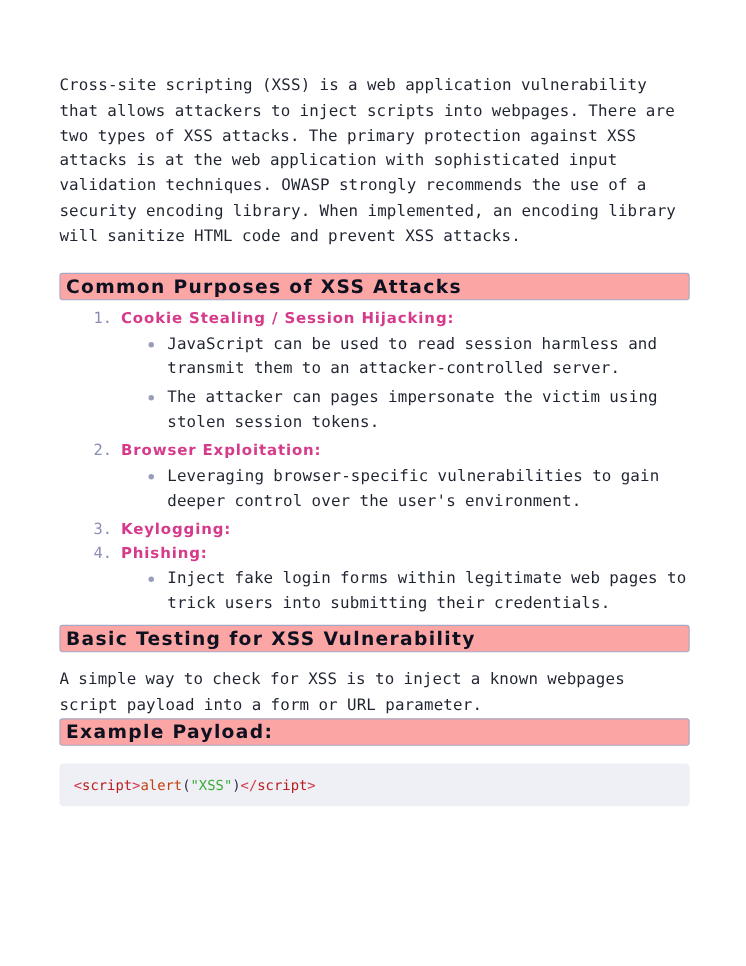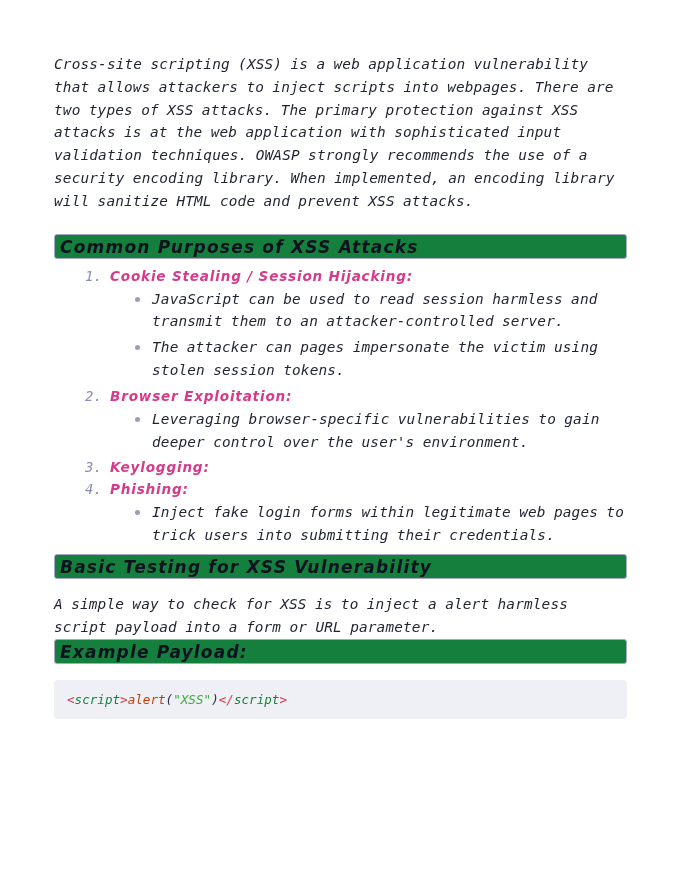--- a/index.html
+++ b/index.html
@@ -11,34 +11,33 @@
       width: 678px;
       height: 878px;
       position: relative;
       overflow: hidden;
       font-family: "DejaVu Sans Mono", monospace;
       color: #1f2430;
     }
     .content {
       position: absolute;
       left: 54px;
-      top: 53px;
+      top: 67px;
       width: 573px;
-      font-style: italic;
     }
     .para {
       font-size: 14.4px;
       line-height: 22.8px;
       margin: 0;
       letter-spacing: 0.15px;
       word-spacing: -0.5px;
     }
     .section-heading {
       margin: 0;
-      background: #15803d;
+      background: #fca5a5;
       border: 1px solid #a6a9c6;
       border-radius: 3px;
       font-family: "DejaVu Sans", sans-serif;
       font-weight: bold;
       font-size: 17px;
       letter-spacing: 1.2px;
       color: #0e1220;
       padding: 0 0 0 5px;
       height: 25px;
       line-height: 25px;
@@ -106,21 +105,21 @@
       border-radius: 4px;
       height: 39px;
       box-sizing: border-box;
       padding: 0 0 0 13px;
       line-height: 39px;
       font-family: "DejaVu Sans Mono", monospace;
       font-size: 12.6px;
       white-space: pre;
     }
     .tok-punct { color: #d33a4a; }
-    .tok-tag { color: #15803d; }
+    .tok-tag { color: #b91c1c; }
     .tok-fn { color: #c2410c; }
     .tok-paren { color: #2b2f4a; }
     .tok-str { color: #3faa3c; }
   </style>
 </head>
 <body>
 
 <div class="content">
 
   <p class="para">Cross-site scripting (XSS) is a web application vulnerability that allows attackers to inject scripts into webpages. There are two types of XSS attacks. The primary protection against XSS attacks is at the web application with sophisticated input validation techniques. OWASP strongly recommends the use of a security encoding library. When implemented, an encoding library will sanitize HTML code and prevent XSS attacks.</p>
@@ -174,19 +173,19 @@
         <li>
           <span class="bullet-dot"></span>
           <span>Inject fake login forms within legitimate web pages to trick users into submitting their credentials.</span>
         </li>
       </ul>
     </li>
   </ol>
 
   <h2 class="section-heading h2">Basic Testing for XSS Vulnerability</h2>
 
-  <p class="para testing-para">A simple way to check for XSS is to inject a alert harmless script payload into a form or URL parameter.</p>
+  <p class="para testing-para">A simple way to check for XSS is to inject a known webpages script payload into a form or URL parameter.</p>
 
   <h2 class="section-heading h3">Example Payload:</h2>
 
   <div class="code-block"><span class="tok-punct">&lt;</span><span class="tok-tag">script</span><span class="tok-punct">&gt;</span><span class="tok-fn">alert</span><span class="tok-paren">(</span><span class="tok-str">"XSS"</span><span class="tok-paren">)</span><span class="tok-punct">&lt;/</span><span class="tok-tag">script</span><span class="tok-punct">&gt;</span></div>
 
 </div>
 
 </body></html>

